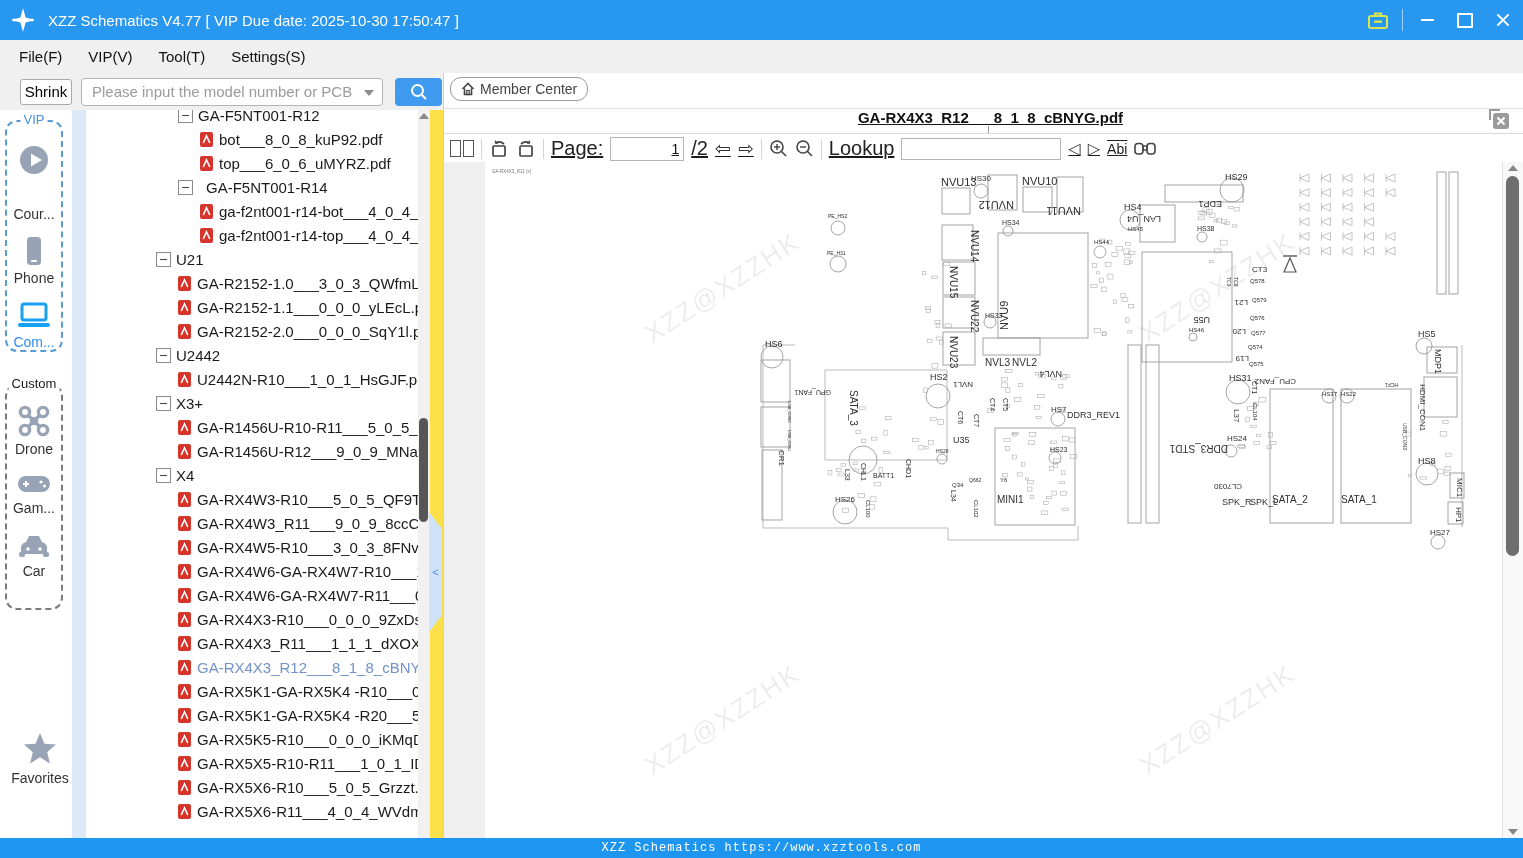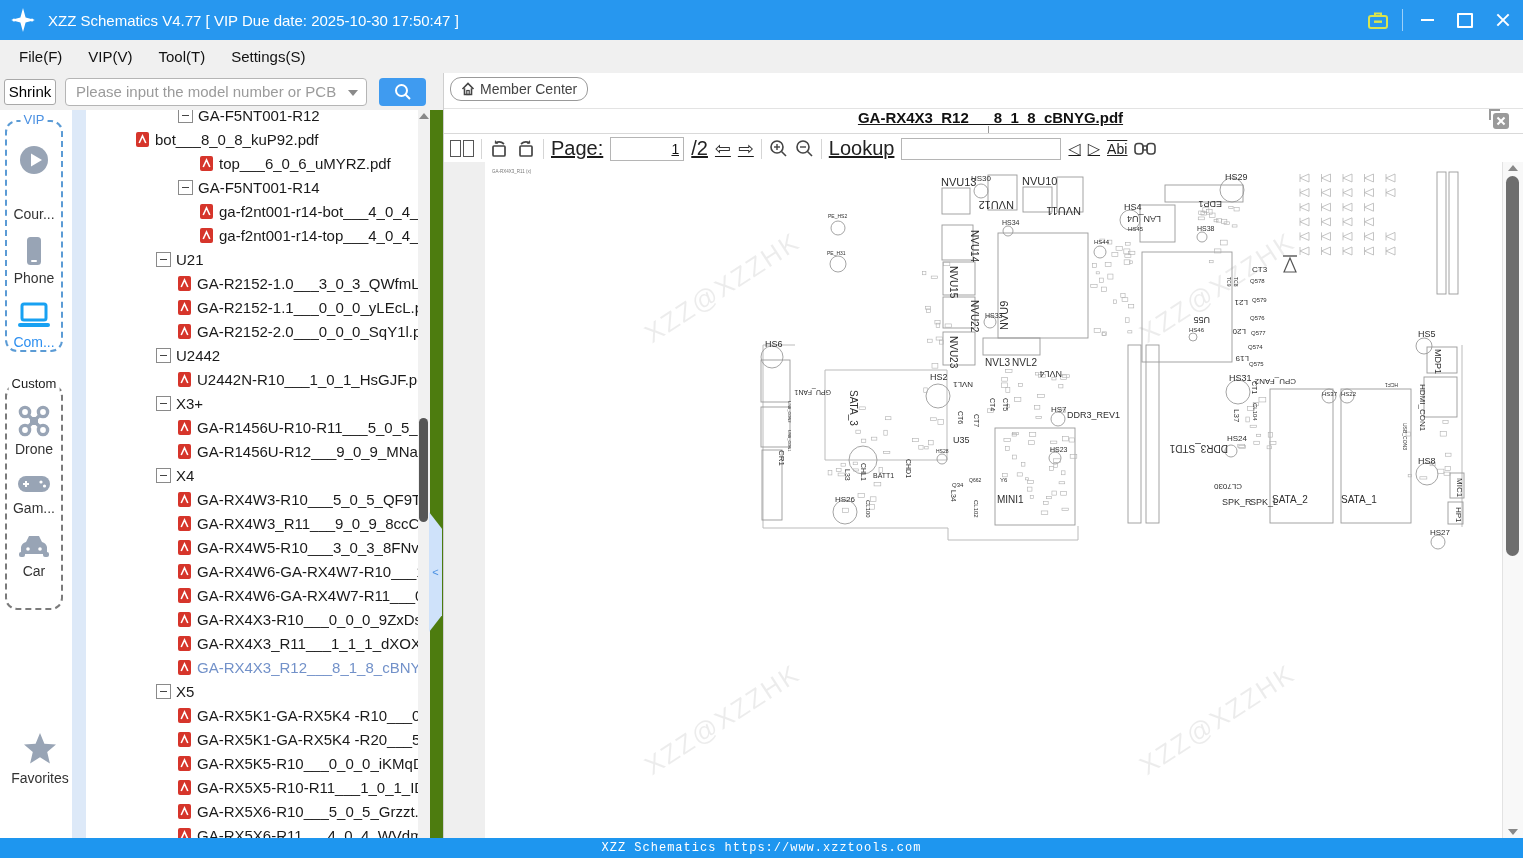--- a/index.html
+++ b/index.html
@@ -1,37 +1,37 @@
 <!DOCTYPE html>
 <html><head>
 <meta charset="utf-8">
 <style>
   html,body{margin:0;padding:0;background:#ddd;}
-  .app{position:relative;width:1523px;height:858px;background:#4d7c0f;overflow:hidden;
+  .app{position:relative;width:1523px;height:858px;background:#fde047;overflow:hidden;
        font-family:"Liberation Sans","DejaVu Sans",sans-serif;color:#1a1a1a;}
   
   .titlebar{position:absolute;left:0;top:0;width:100%;height:40px;background:#2797ef;
             display:flex;align-items:center;}
   .titlebar .logo{margin:0 12px 0 10px;width:26px;height:26px;}
   .titlebar .wtitle{color:#fff;font-size:15px;}
   .win-controls{position:absolute;right:6px;top:0;height:40px;display:flex;align-items:center;gap:10px;}
   .wbtn{width:28px;height:28px;display:flex;align-items:center;justify-content:center;cursor:pointer;}
   .ic-min{width:13px;height:2px;background:#fff;}
   .ic-max{width:12px;height:11px;border:2px solid #fff;border-radius:1px;}
   .ic-close{position:relative;width:14px;height:14px;}
   .ic-close::before,.ic-close::after{content:"";position:absolute;left:-1px;top:6px;width:16px;height:2px;background:#fff;}
   .ic-close::before{transform:rotate(45deg);} .ic-close::after{transform:rotate(-45deg);}
   .tsep{width:1px;height:22px;background:rgba(255,255,255,.55);}
   
   .menubar{position:absolute;left:0;top:40px;width:100%;height:33px;background:#f0f0f0;
            display:flex;align-items:center;padding-left:6px;box-sizing:border-box;}
   .menu-item{padding:0 13px;font-size:15px;color:#111;cursor:pointer;}
   
   .searchrow{position:absolute;left:0;top:73px;width:444px;height:37px;background:#f0f0f0;
-             display:flex;align-items:center;}
+             display:flex;align-items:center;padding-left:16px;}
   .shrink-btn{margin-left:4px;width:52px;height:26px;background:#fff;border:1px solid #a9a9a9;
               border-radius:3px;font-size:15px;display:flex;align-items:center;justify-content:center;cursor:pointer;}
   .model-input{position:relative;margin-left:9px;width:300px;height:26px;background:#fff;
                border:1px solid #b5b5b5;border-radius:4px;display:flex;align-items:center;}
   .model-input input{border:none;outline:none;width:268px;margin-left:8px;font-size:15px;
                      font-family:inherit;color:#333;background:transparent;}
   .model-input input::placeholder{color:#9b9b9b;}
   .dd-caret{position:absolute;right:8px;top:11px;width:0;height:0;border-left:5px solid transparent;
             border-right:5px solid transparent;border-top:6px solid #8a8a8a;}
   .search-btn{margin-left:12px;width:47px;height:28px;background:#3f9bf0;border-radius:4px;
@@ -230,39 +230,39 @@
     </div>
   </div>
   <div class="rail-strip"></div>
 
   <div class="tree">
       <div class="tree-inner">
         <div class="tree-row" style="padding-left: 92px;">
           <span class="tree-box"></span>
           <span class="tlabel">GA-F5NT001-R12</span>
         </div>
-        <div class="tree-row" style="padding-left: 50px;">
+        <div class="tree-row" style="padding-left: 114px;">
           <span class="pdf-ic">
             <svg width="13" height="15" viewBox="0 0 13 15">
               <rect width="13" height="15" rx="2" fill="#d6352b"></rect>
               <path d="M3.2 11 L6.5 4 L9.8 11" stroke="#fff" stroke-width="1.6" fill="none"></path>
             </svg>
           </span>
           <span class="tlabel">bot___8_0_8_kuP92.pdf</span>
         </div>
         <div class="tree-row" style="padding-left: 114px;">
           <span class="pdf-ic">
             <svg width="13" height="15" viewBox="0 0 13 15">
               <rect width="13" height="15" rx="2" fill="#d6352b"></rect>
               <path d="M3.2 11 L6.5 4 L9.8 11" stroke="#fff" stroke-width="1.6" fill="none"></path>
             </svg>
           </span>
           <span class="tlabel">top___6_0_6_uMYRZ.pdf</span>
         </div>
-        <div class="tree-row" style="padding-left: 92px;">
+        <div class="tree-row" style="padding-left: 92px; gap: 8px;">
           <span class="tree-box"></span>
           <span class="tlabel">GA-F5NT001-R14</span>
         </div>
         <div class="tree-row" style="padding-left: 114px;">
           <span class="pdf-ic">
             <svg width="13" height="15" viewBox="0 0 13 15">
               <rect width="13" height="15" rx="2" fill="#d6352b"></rect>
               <path d="M3.2 11 L6.5 4 L9.8 11" stroke="#fff" stroke-width="1.6" fill="none"></path>
             </svg>
           </span>
@@ -411,24 +411,20 @@
           <span class="tlabel">GA-RX4X3_R11___1_1_1_dXOXL.pc</span>
         </div>
         <div class="tree-row selected" style="padding-left: 92px;">
           <span class="pdf-ic">
             <svg width="13" height="15" viewBox="0 0 13 15">
               <rect width="13" height="15" rx="2" fill="#d6352b"></rect>
               <path d="M3.2 11 L6.5 4 L9.8 11" stroke="#fff" stroke-width="1.6" fill="none"></path>
             </svg>
           </span>
           <span class="tlabel">GA-RX4X3_R12___8_1_8_cBNYG.pc</span>
-        </div>
-        <div class="tree-row" style="padding-left: 70px;">
-          <span class="tree-box"></span>
-          <span class="tlabel">X5</span>
         </div>
         <div class="tree-row" style="padding-left: 92px;">
           <span class="pdf-ic">
             <svg width="13" height="15" viewBox="0 0 13 15">
               <rect width="13" height="15" rx="2" fill="#d6352b"></rect>
               <path d="M3.2 11 L6.5 4 L9.8 11" stroke="#fff" stroke-width="1.6" fill="none"></path>
             </svg>
           </span>
           <span class="tlabel">GA-RX5K1-GA-RX5K4 -R10___0_0_</span>
         </div>

